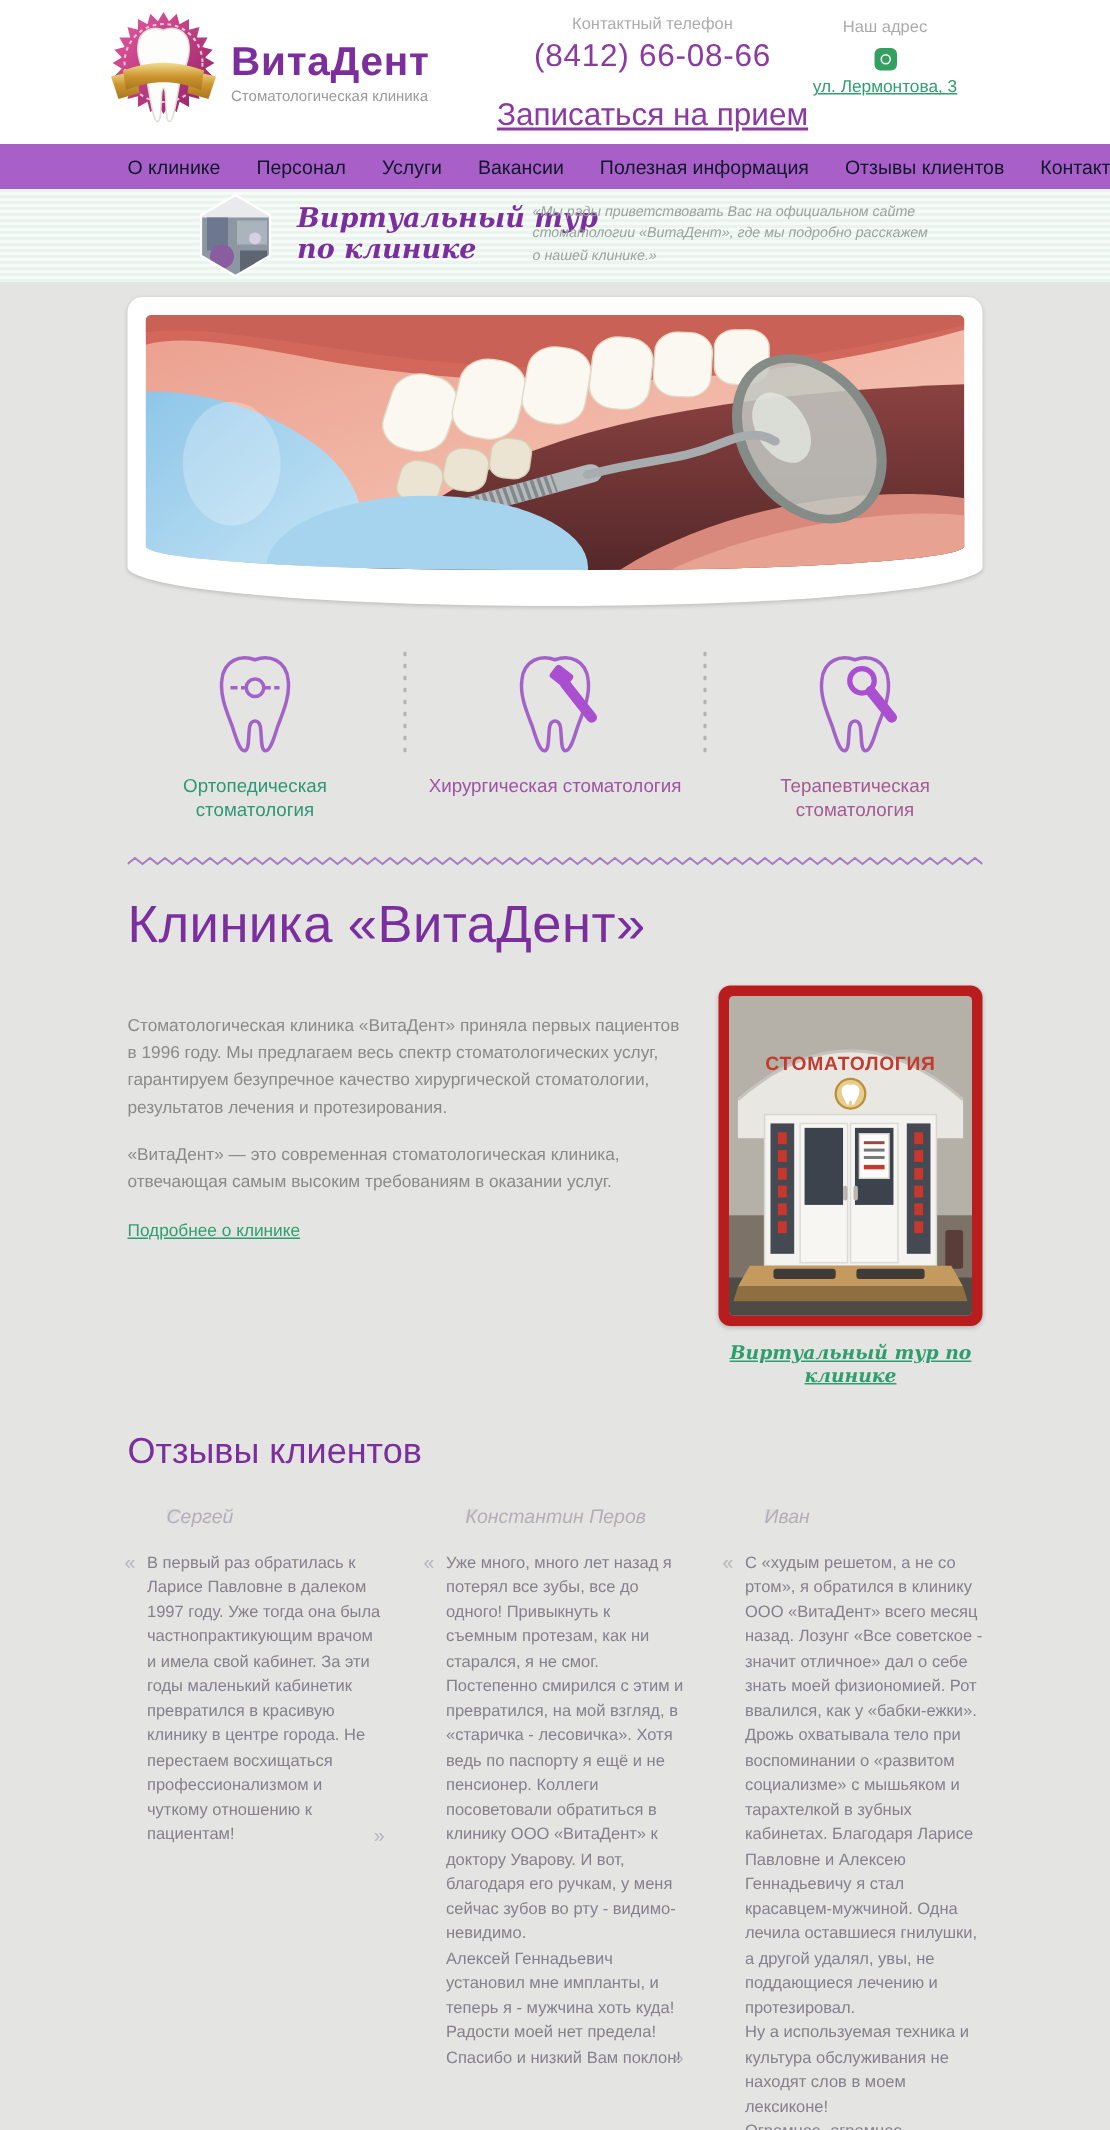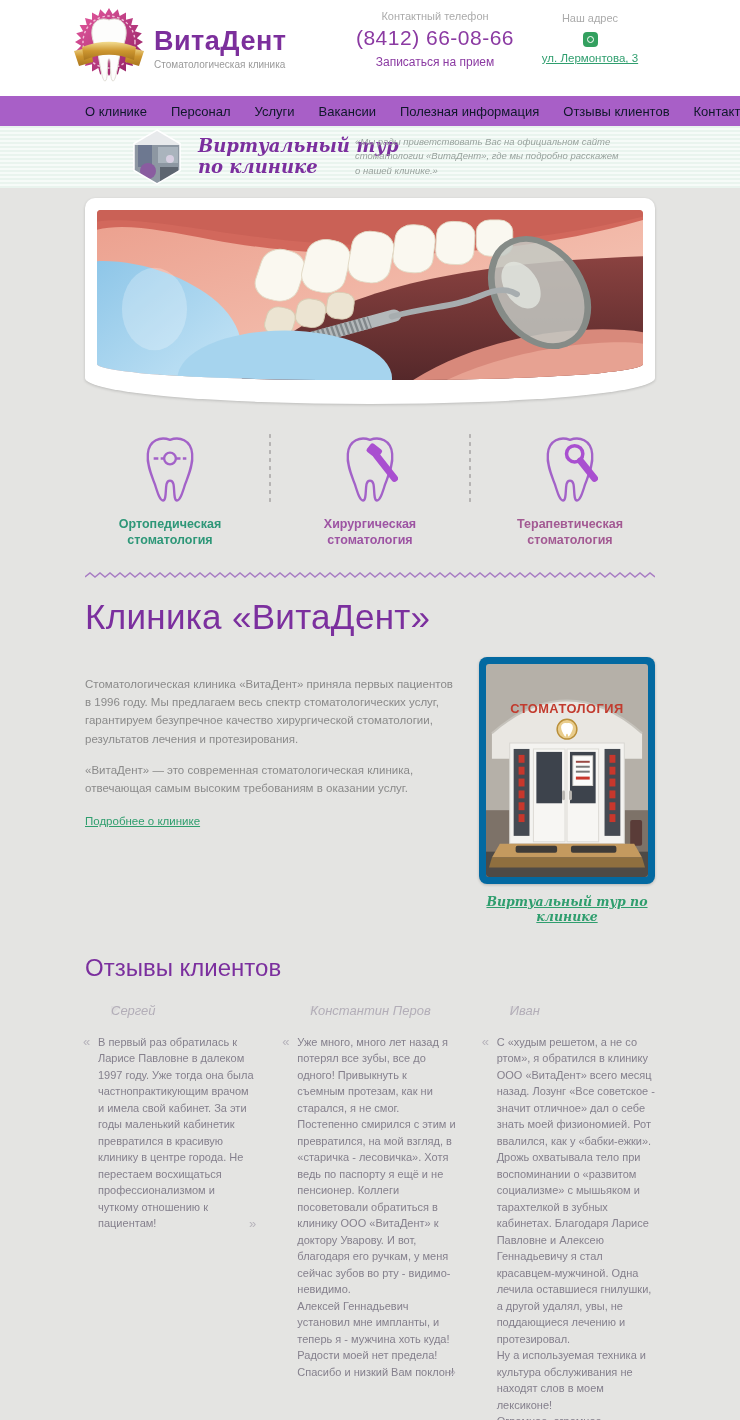--- a/index.html
+++ b/index.html
@@ -12,21 +12,21 @@
   .site-header { background:#ffffff; height:96px; flex:0 0 auto; }
   .header-inner { display:flex; align-items:flex-start; padding-top:7px; position:relative; height:100%; }
   .brand { display:flex; align-items:center; }
   .logo-badge { flex:0 0 auto; }
   .brand-text { margin-left:6px; }
   .brand-name { font-size:27px; font-weight:bold; color:#7c2f9c; letter-spacing:.5px; }
   .brand-tagline { font-size:10px; color:#9a9a9a; margin-top:2px; }
   .contact { position:absolute; left:255px; top:10px; width:220px; text-align:center; }
   .tiny-label { font-size:11px; color:#ababab; }
   .phone-number { font-size:21px; color:#8b3aa2; margin-top:4px; letter-spacing:.5px; }
-  .appointment-link { display:inline-block; margin-top:5px; font-size:12px; color:#8b3aa2; cursor:pointer; }
+  .appointment-link { display:inline-block; margin-top:15px; font-size:21px; color:#8b3aa2; text-decoration:underline; cursor:pointer; }
   .address-block { position:absolute; left:440px; top:12px; width:160px; text-align:center; }
   .address-row { margin-top:8px; display:flex; align-items:center; justify-content:center; gap:5px;flex-direction:column; }
   .pin-icon { width:15px; height:15px; border-radius:4px; background:#33a05f; display:inline-flex; align-items:center; justify-content:center; }
   .pin-icon i { width:7px; height:7px; border:1.5px solid #fff; border-radius:50%; display:block; }
   .address-link { font-size:11.5px; color:#2f9e6e; text-decoration:underline; cursor:pointer; }
 
   
   .main-nav { background:var(--navpurple,#a85fc7); height:30px; flex:0 0 auto; }
   .nav-inner { display:flex; align-items:center; height:30px; padding-left:15px; gap:24px; }
   .nav-item { color:#0f172a; font-size:13px; text-decoration:none; cursor:pointer; white-space:nowrap; }
@@ -41,42 +41,42 @@
   .tour-quote { position:absolute; left:285px; top:9px; width:265px; font-size:9.5px; font-style:italic;
     color:#98a29d; line-height:1.5; }
 
   
   .hero-card { margin:10px 15px 0; background:#fff; padding:12px 12px 24px;
     border-radius:10px 10px 50% 50% / 10px 10px 26px 26px; box-shadow:0 1px 3px rgba(0,0,0,.18); }
   .hero-photo { height:170px; overflow:hidden; border-radius:4px 4px 45% 45% / 4px 4px 16px 16px; }
   .hero-photo svg { display:block; width:100%; height:100%; }
 
   
-  .services { margin-top:22px; display:flex; justify-content:center; align-items:flex-start;font-weight:bold; }
+  .services { margin-top:22px; display:flex; justify-content:center; align-items:flex-start; }
   .service { width:170px; text-align:center; cursor:pointer; }
   .service-icon { height:78px; display:flex; align-items:flex-end; justify-content:center; }
   .service-label { margin-top:12px; font-size:12.5px; line-height:1.3; }
   .service-label.green { color:#2e9778; }
   .service-label.violet { color:#9d54a3; }
   .service-label.mauve { color:#a35a93; }
   .dot-sep { width:2px; height:72px; margin:6px 14px 0;
     background-image:radial-gradient(circle,#b5b3b3 38%,transparent 42%);
     background-size:2px 8px; background-repeat:repeat-y; }
 
   
   .zigzag { margin:16px 15px 0; height:8px; }
   .page-title { margin:24px 15px 0; font-size:35px; font-weight:400; color:var(--purple,#7b2f9e); letter-spacing:.3px; }
 
   
   .about-row { display:flex; margin:20px 15px 0; gap:26px; }
   .about-text { width:368px; padding-top:18px; }
   .about-text p { font-size:11.5px; color:#8a8a8a; line-height:1.6; margin-bottom:13px; }
   .green-link { font-size:11.5px; color:#2f9e6e; text-decoration:underline; cursor:pointer; }
   .about-photo-col { width:176px; }
-  .photo-card { background:#0369a1; padding:7px; border-radius:8px; box-shadow:0 1px 3px rgba(0,0,0,.2); cursor:pointer; }
+  .photo-card { background:#b91c1c; padding:7px; border-radius:8px; box-shadow:0 1px 3px rgba(0,0,0,.2); cursor:pointer; }
   .photo-card svg { display:block; width:100%; border-radius:3px; }
   .tour-caption { display:block; text-align:center; margin-top:10px; font-family:"DejaVu Serif", serif;
     font-style:italic; font-weight:bold; font-size:12.5px; color:#2f9e6e; text-decoration:underline; cursor:pointer; }
 
   
   .reviews-title { margin:30px 15px 0; font-size:24px; font-weight:400; color:var(--purple,#7b2f9e); }
   .reviews { display:grid; grid-template-columns:repeat(3,1fr); gap:28px; margin:14px 15px 0; }
   .review-name { position:relative; font-size:13px; font-style:italic; color:#b3aeb8; padding-left:26px; height:30px; line-height:30px; }
   .bubble { position:absolute; left:-4px; top:-6px; width:38px; height:38px; background:#dddcdc; border-radius:50%; z-index:0; }
   .bubble::after { content:""; position:absolute; left:4px; bottom:-4px; width:10px; height:10px; background:#dddcdc;

